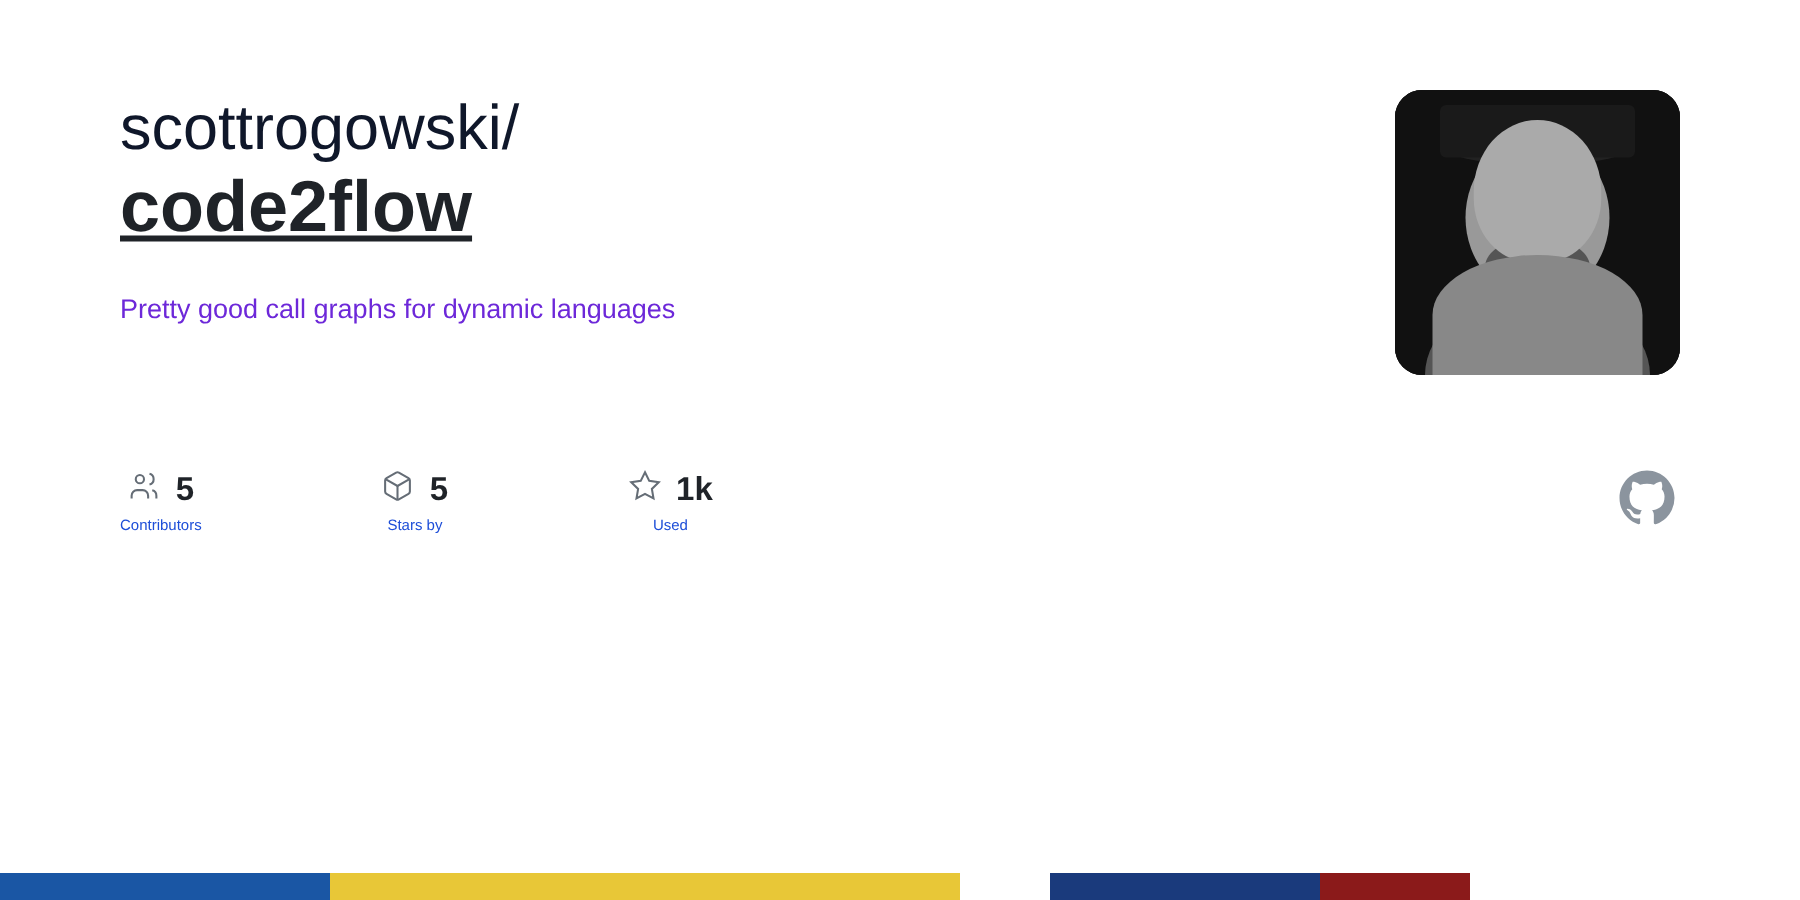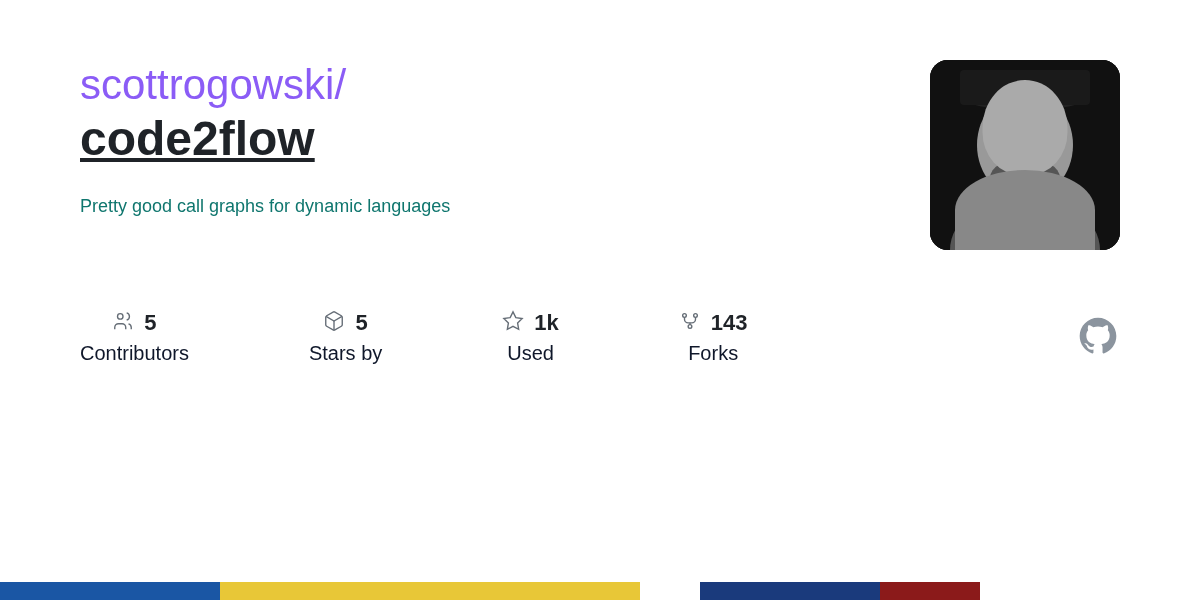--- a/index.html
+++ b/index.html
@@ -28,37 +28,37 @@
       align-items: flex-start;
     }
 
     .repo-title-section {
       flex: 1;
     }
 
     .repo-owner {
       font-size: 42px;
       font-weight: 400;
-      color: #8b5cf6;
+      color: #0f172a;
       line-height: 1.2;
       display: block;
     }
 
     .repo-name {
       font-size: 48px;
       font-weight: 700;
       color: #1f2328;
       line-height: 1.2;
       display: block;
       text-decoration: underline;
     }
 
     .repo-description {
       font-size: 18px;
-      color: #0f766e;
+      color: #6d28d9;
       margin-top: 28px;
       font-weight: 400;
     }
 
     .avatar-container {
       width: 190px;
       height: 190px;
       border-radius: 18px;
       overflow: hidden;
       background: #1a1a1a;
@@ -129,22 +129,22 @@
       line-height: 1;
     }
 
     .stat-value {
       font-size: 22px;
       font-weight: 600;
       color: #1f2328;
     }
 
     .stat-label {
-      font-size: 20px;
-      color: #0f172a;
+      font-size: 10px;
+      color: #1d4ed8;
       font-weight: 400;
     }
 
     .github-icon-right {
       margin-left: auto;
       color: #8b949e;
     }
 
     .github-icon-right svg {
       width: 44px;
@@ -246,35 +246,20 @@
         <span class="stat-icon">
           <svg class="icon-svg" viewBox="0 0 24 24" xmlns="http://www.w3.org/2000/svg">
             <polygon points="12 2 15.09 8.26 22 9.27 17 14.14 18.18 21.02 12 17.77 5.82 21.02 7 14.14 2 9.27 8.91 8.26 12 2" stroke="#656d76" stroke-width="1.5" fill="none"></polygon>
           </svg>
         </span>
         <span class="stat-value">1k</span>
       </div>
       <span class="stat-label">Used</span>
     </div>
 
-    <div class="stat-item">
-      <div class="stat-top">
-        <span class="stat-icon">
-          <svg class="icon-svg" viewBox="0 0 24 24" xmlns="http://www.w3.org/2000/svg">
-            <circle cx="6" cy="6" r="2" stroke="#656d76" stroke-width="1.5" fill="none"></circle>
-            <circle cx="18" cy="6" r="2" stroke="#656d76" stroke-width="1.5" fill="none"></circle>
-            <circle cx="12" cy="18" r="2" stroke="#656d76" stroke-width="1.5" fill="none"></circle>
-            <path d="M6 8v2a4 4 0 0 0 4 4h4a4 4 0 0 0 4-4V8" stroke="#656d76" stroke-width="1.5" fill="none"></path>
-            <line x1="12" y1="16" x2="12" y2="14" stroke="#656d76" stroke-width="1.5"></line>
-          </svg>
-        </span>
-        <span class="stat-value">143</span>
-      </div>
-      <span class="stat-label">Forks</span>
-    </div>
 
     <div class="github-icon-right">
       <svg viewBox="0 0 24 24" xmlns="http://www.w3.org/2000/svg">
         <path d="M12 2C6.477 2 2 6.484 2 12.017c0 4.425 2.865 8.18 6.839 9.504.5.092.682-.217.682-.483 0-.237-.008-.868-.013-1.703-2.782.605-3.369-1.343-3.369-1.343-.454-1.158-1.11-1.466-1.11-1.466-.908-.62.069-.608.069-.608 1.003.07 1.531 1.032 1.531 1.032.892 1.53 2.341 1.088 2.91.832.092-.647.35-1.088.636-1.338-2.22-.253-4.555-1.113-4.555-4.951 0-1.093.39-1.988 1.029-2.688-.103-.253-.446-1.272.098-2.65 0 0 .84-.27 2.75 1.026A9.564 9.564 0 0 1 12 6.844a9.59 9.59 0 0 1 2.504.337c1.909-1.296 2.747-1.027 2.747-1.027.546 1.379.202 2.398.1 2.651.64.7 1.028 1.595 1.028 2.688 0 3.848-2.339 4.695-4.566 4.943.359.309.678.92.678 1.855 0 1.338-.012 2.419-.012 2.747 0 .268.18.58.688.482A10.019 10.019 0 0 0 22 12.017C22 6.484 17.522 2 12 2z"></path>
       </svg>
     </div>
 
   </div>
 </div>
 

